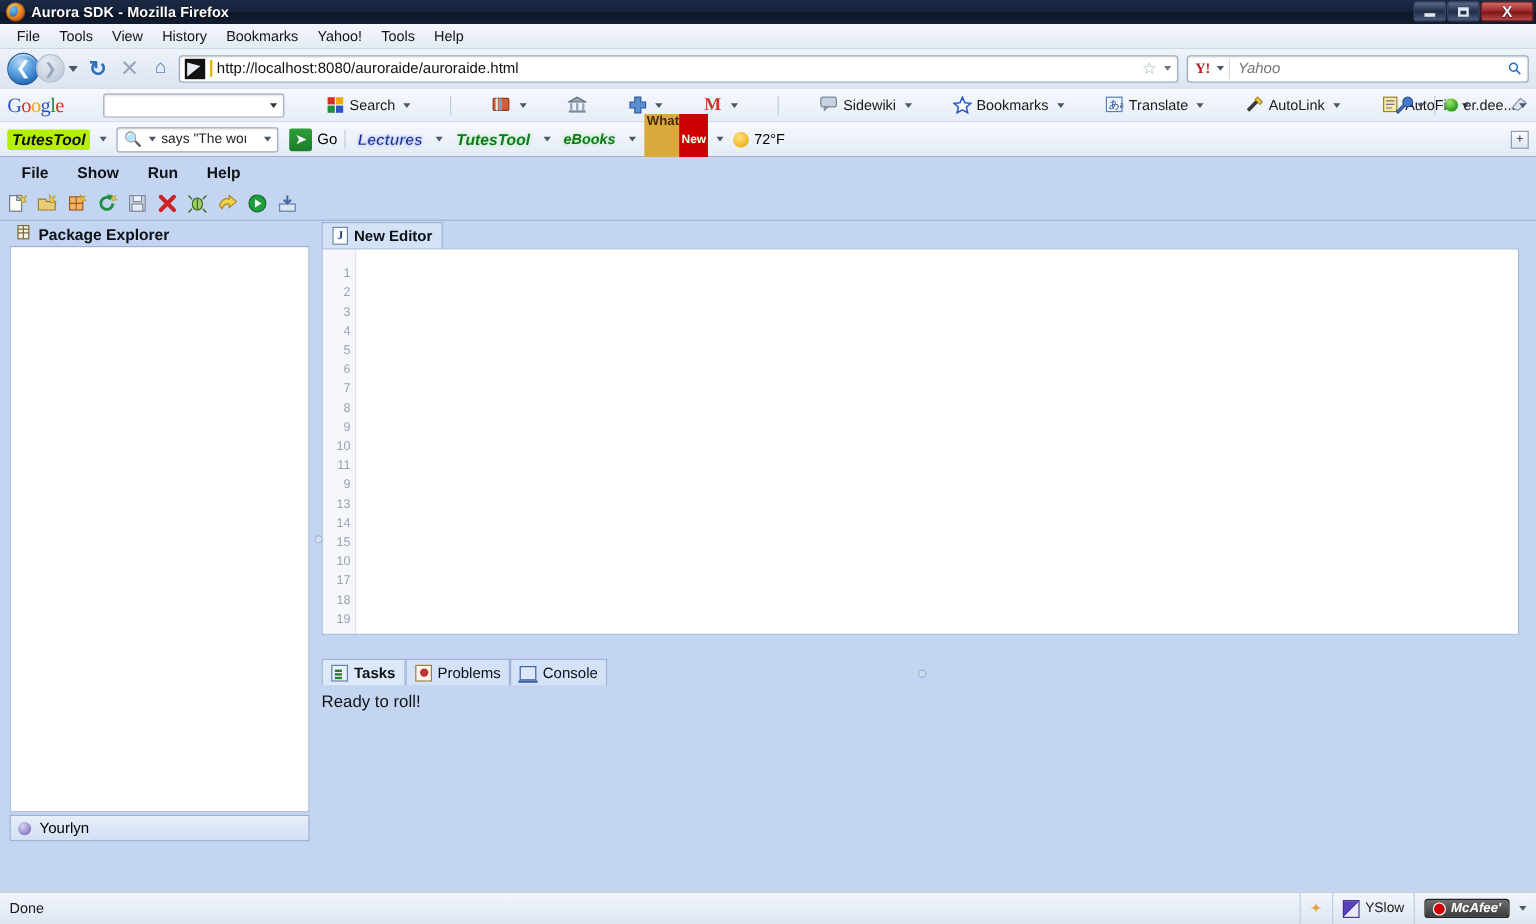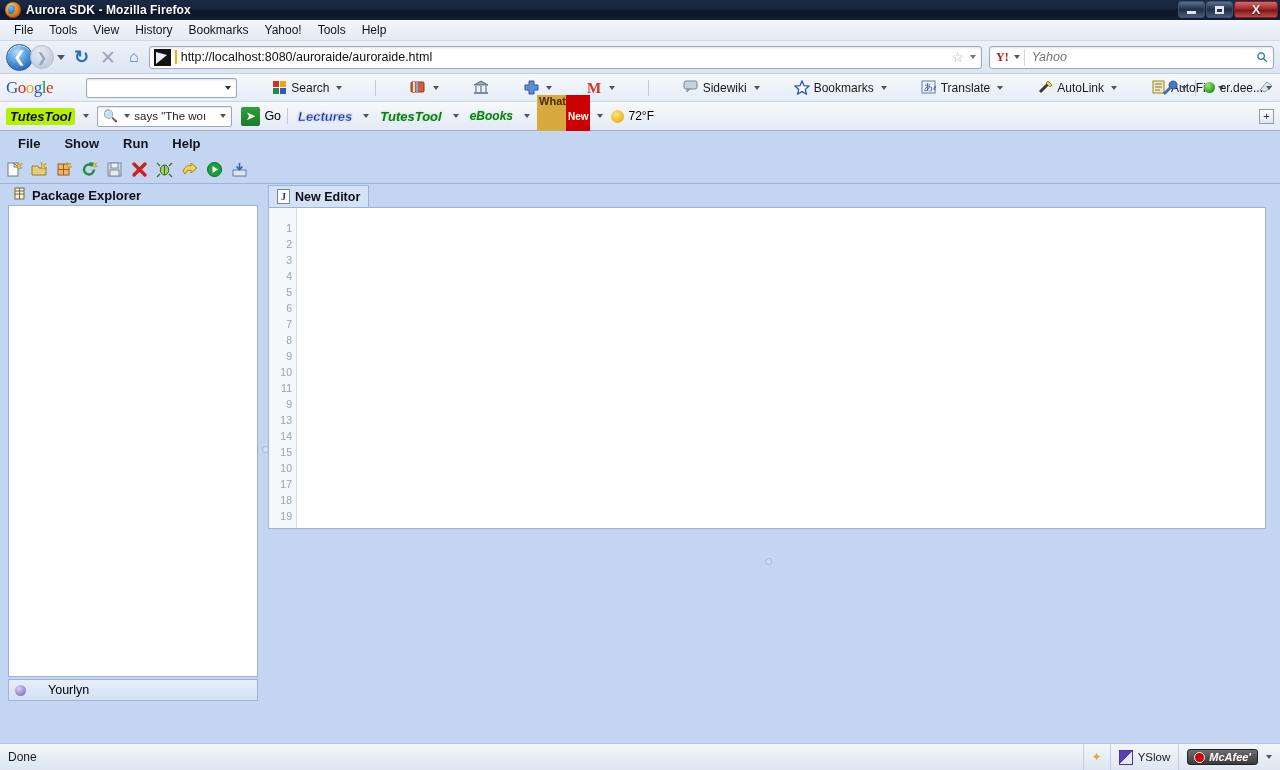--- a/index.html
+++ b/index.html
@@ -244,21 +244,21 @@
     padding-left: 6px; font-weight: bold; font-size: 13px; color:#0d1117;
   }
   #pe-body {
     position:absolute; left:0; top:20px; width: 250px; height: 472px;
     background: #ffffff; border: 1px solid #9db4d6; border-top: 1px solid #9db4d6;
   }
   #pe-status {
     position: absolute; left:0; top: 494px; width: 250px; height: 22px;
     background: linear-gradient(to bottom,#e8eefa,#d3e0f3);
     border: 1px solid #9db4d6;
-    display:flex; align-items:center; gap:22px; padding-left: 6px; font-size: 12.5px;
+    display:flex; align-items:center; gap:7px; padding-left: 6px; font-size: 12.5px;
   }
   .purple-ball { width:11px;height:11px;border-radius:50%;
     background: radial-gradient(circle at 35% 30%, #d9d2f2, #8e81c7 70%, #5d4f9c); }
 
   #editor-area { position: absolute; left: 268px; top: 0; right: 14px; }
   #editor-tabs { height: 22px; display: flex; align-items: flex-end; }
   .etab {
     display:flex; align-items:center; gap:5px;
     height: 22px; padding: 0 8px;
     background: #d4e2f7;
@@ -674,20 +674,37 @@
           <div>17</div>
           <div>18</div>
           <div>19</div>
         </div>
         <div id="code-area"></div>
         <div id="editor-handle-left"></div>
         <div id="editor-handle-bottom"></div>
       </div>
     </div>
 
+    <div id="bottom-panel">
+      <div id="bottom-tabs">
+        <div class="btab active">
+          <span class="ic-tasks"></span>
+          <span>Tasks</span>
+        </div>
+        <div class="btab">
+          <span class="ic-problems"></span>
+          <span>Problems</span>
+        </div>
+        <div class="btab">
+          <span class="ic-console"></span>
+          <span>Console</span>
+        </div>
+      </div>
+      <div id="bottom-content">Ready to roll!</div>
+    </div>
 
   </div>
 </div>
 
 <div id="statusbar">
   <div id="status-text">Done</div>
   <div id="status-right">
     <div class="sb-cell">
       <span class="sparkle">✦</span>
     </div>

